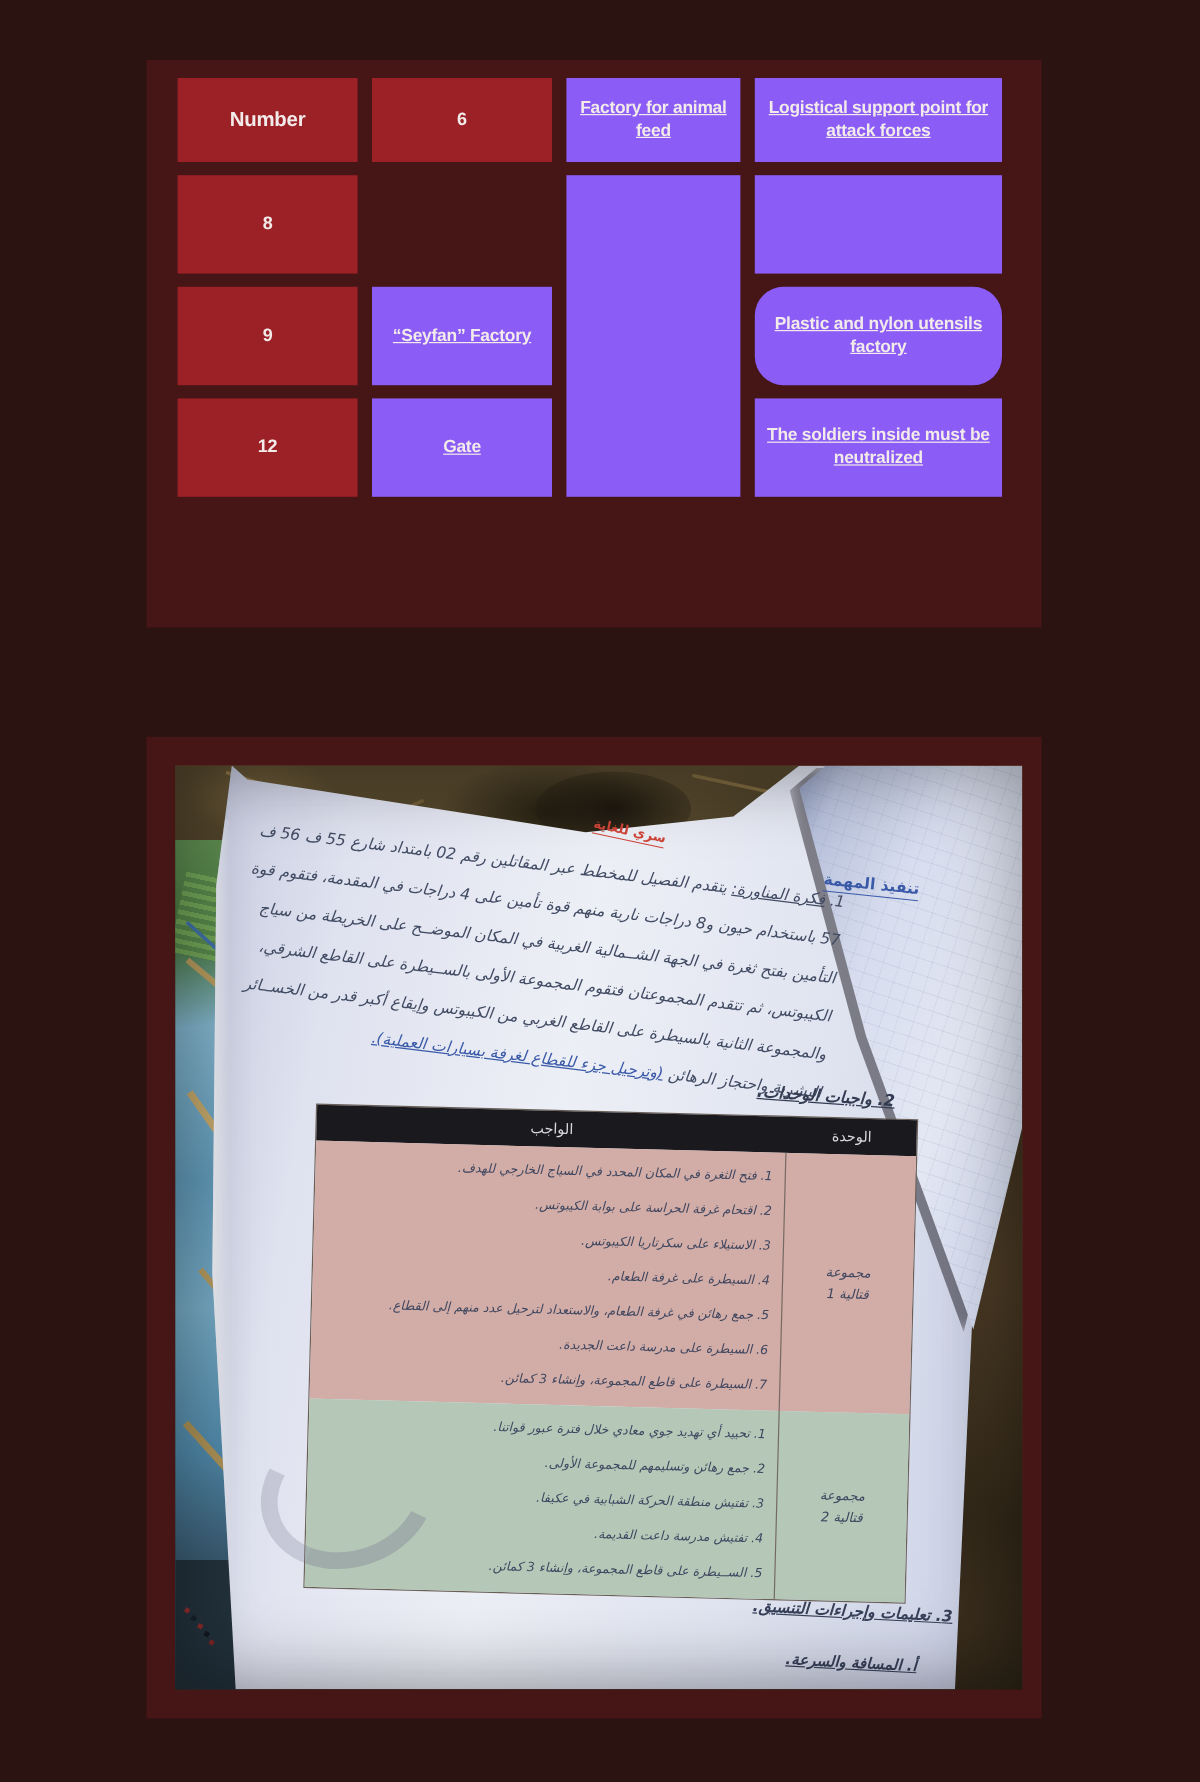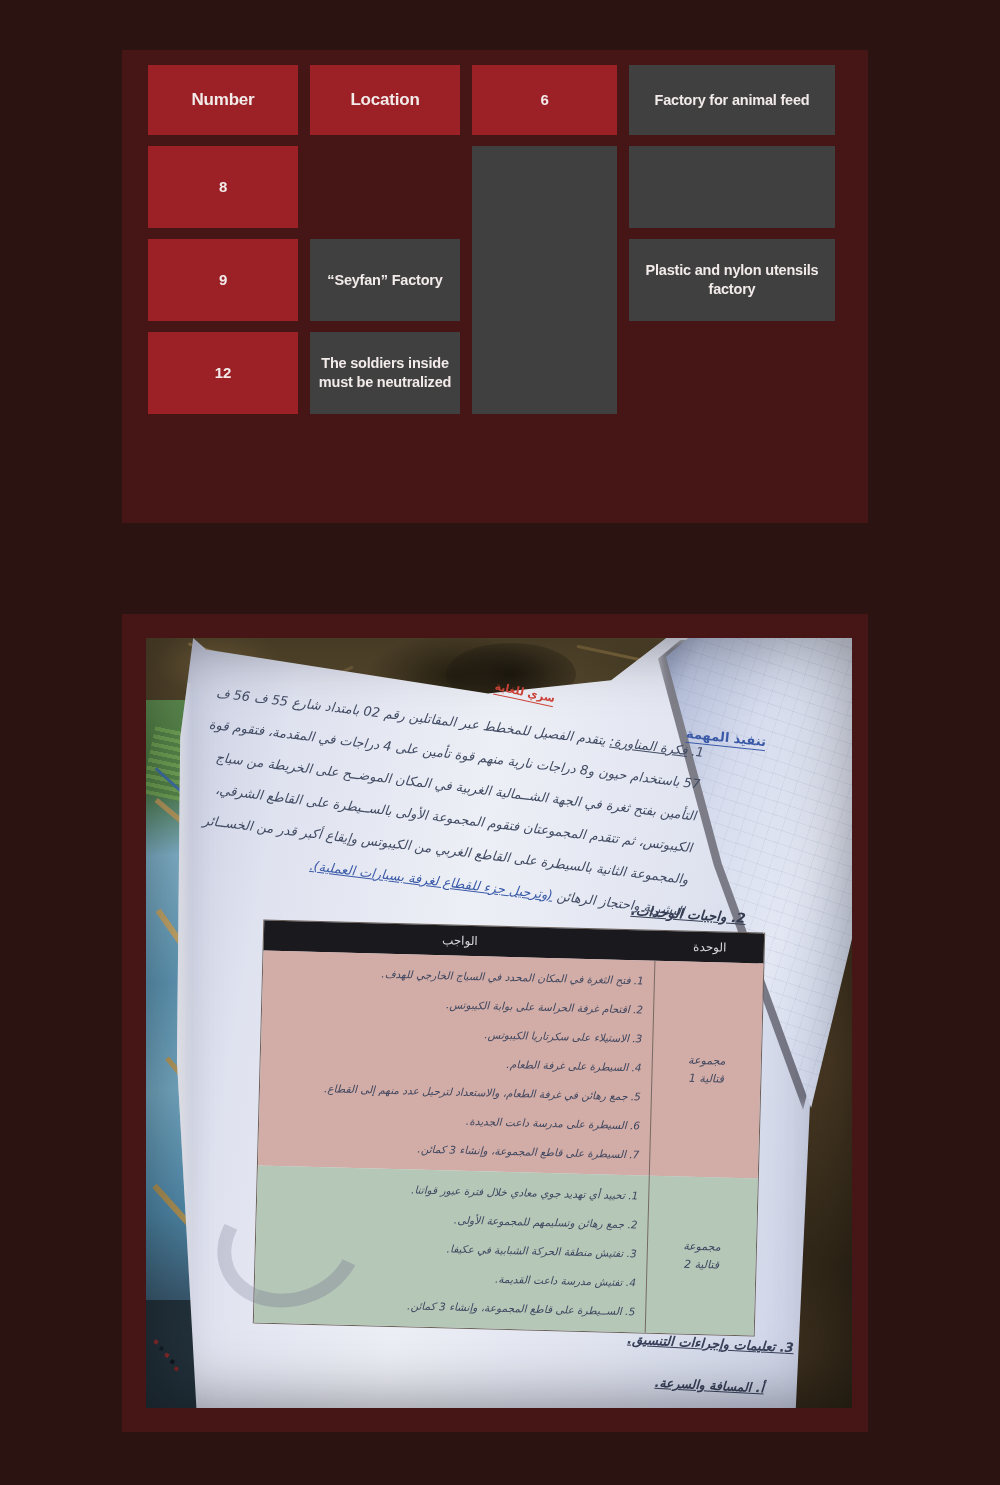--- a/index.html
+++ b/index.html
@@ -8,21 +8,21 @@
   .panel{position:absolute;background:#461516;}
   
   .tbl{position:absolute;left:26px;top:15px;display:grid;
        grid-template-columns:150px 150px 145px 206px;
        grid-template-rows:70px 82px 82px 82px 80px;
        column-gap:12px;row-gap:11px;}
   .cell{display:flex;align-items:center;justify-content:center;text-align:center;
         color:#f2ebea;font-weight:bold;letter-spacing:-0.2px;line-height:1.3;}
   .hcell{background:#9b2126;font-size:17px;}
   .ncell{background:#9b2126;font-size:15px;}
-  .dcell{background:#404040;font-size:14.5px;padding:4px 8px;}
+  .dcell{background:#8b5cf6;font-size:14.5px;padding:4px 8px;text-decoration:underline;}
   .desc-merged{grid-column:3;grid-row:2 / span 3;}
   
   .photo{position:absolute;left:24px;top:24px;width:706px;height:770px;overflow:hidden;
          background:
            radial-gradient(90px 50px at 10% 3%, #6b5a38, transparent 70%),
            radial-gradient(130px 60px at 44% 5%, #262012, transparent 70%),
            radial-gradient(90px 45px at 70% 4%, #4a3f26, transparent 70%),
            radial-gradient(120px 280px at 97% 55%, #4a3a24, transparent 75%),
            radial-gradient(160px 140px at 90% 92%, #3c2f1e, transparent 70%),
            linear-gradient(#57492e, #3a2f1e 30%, #2d2416 100%);}
@@ -83,34 +83,35 @@
             border-left-color:rgba(110,110,135,.24);transform:rotate(-20deg);}
 </style>
 </head>
 <body>
 
 <div class="stage">
 
   <div class="panel" style="left:122px;top:50px;width:746px;height:473px;">
     <div class="tbl">
       <div class="cell hcell">Number</div>
-      <div class="cell hcell">Location</div>
 
       <div class="cell ncell">6</div>
       <div class="cell dcell">Factory for animal feed</div>
       <div class="cell dcell desc-merged"></div>
+      <div class="cell dcell">Logistical support point for attack forces</div>
 
       <div class="cell ncell">8</div>
       <div class="cell dcell" style="grid-column:4;"></div>
 
       <div class="cell ncell">9</div>
       <div class="cell dcell">“Seyfan” Factory</div>
-      <div class="cell dcell" style="grid-column:4;">Plastic and nylon utensils factory</div>
+      <div class="cell dcell" style="grid-column:4;border-radius:24px;">Plastic and nylon utensils factory</div>
 
       <div class="cell ncell">12</div>
+      <div class="cell dcell">Gate</div>
       <div class="cell dcell">The soldiers inside must be neutralized</div>
     </div>
   </div>
 
   <div class="panel" style="left:122px;top:614px;width:746px;height:818px;">
     <div class="photo">
 
       <div class="gleaf" style="left:300px;top:5px;width:130px;height:62px;background:radial-gradient(#1d180f,rgba(29,24,15,0));"></div>
       <div class="stick" style="left:40px;top:18px;width:90px;height:3px;background:#8d7648;transform:rotate(18deg);"></div>
       <div class="stick" style="left:150px;top:40px;width:60px;height:3px;background:#6e5c38;transform:rotate(-25deg);"></div>

